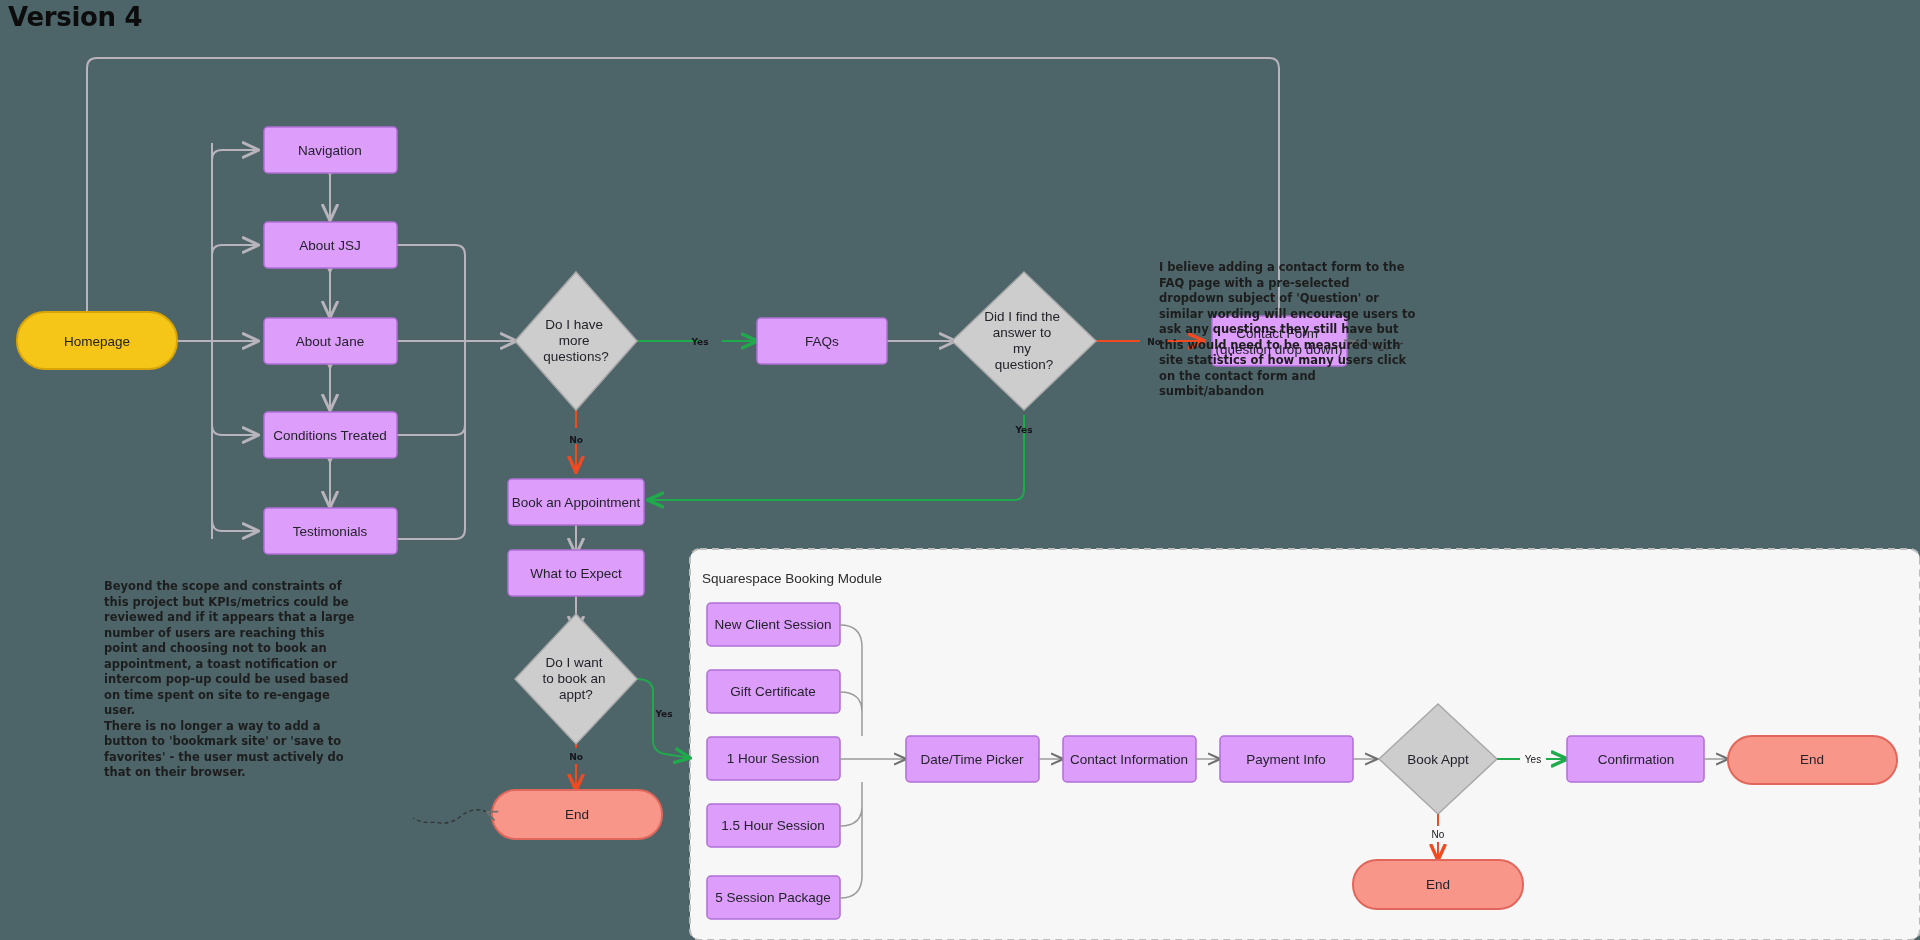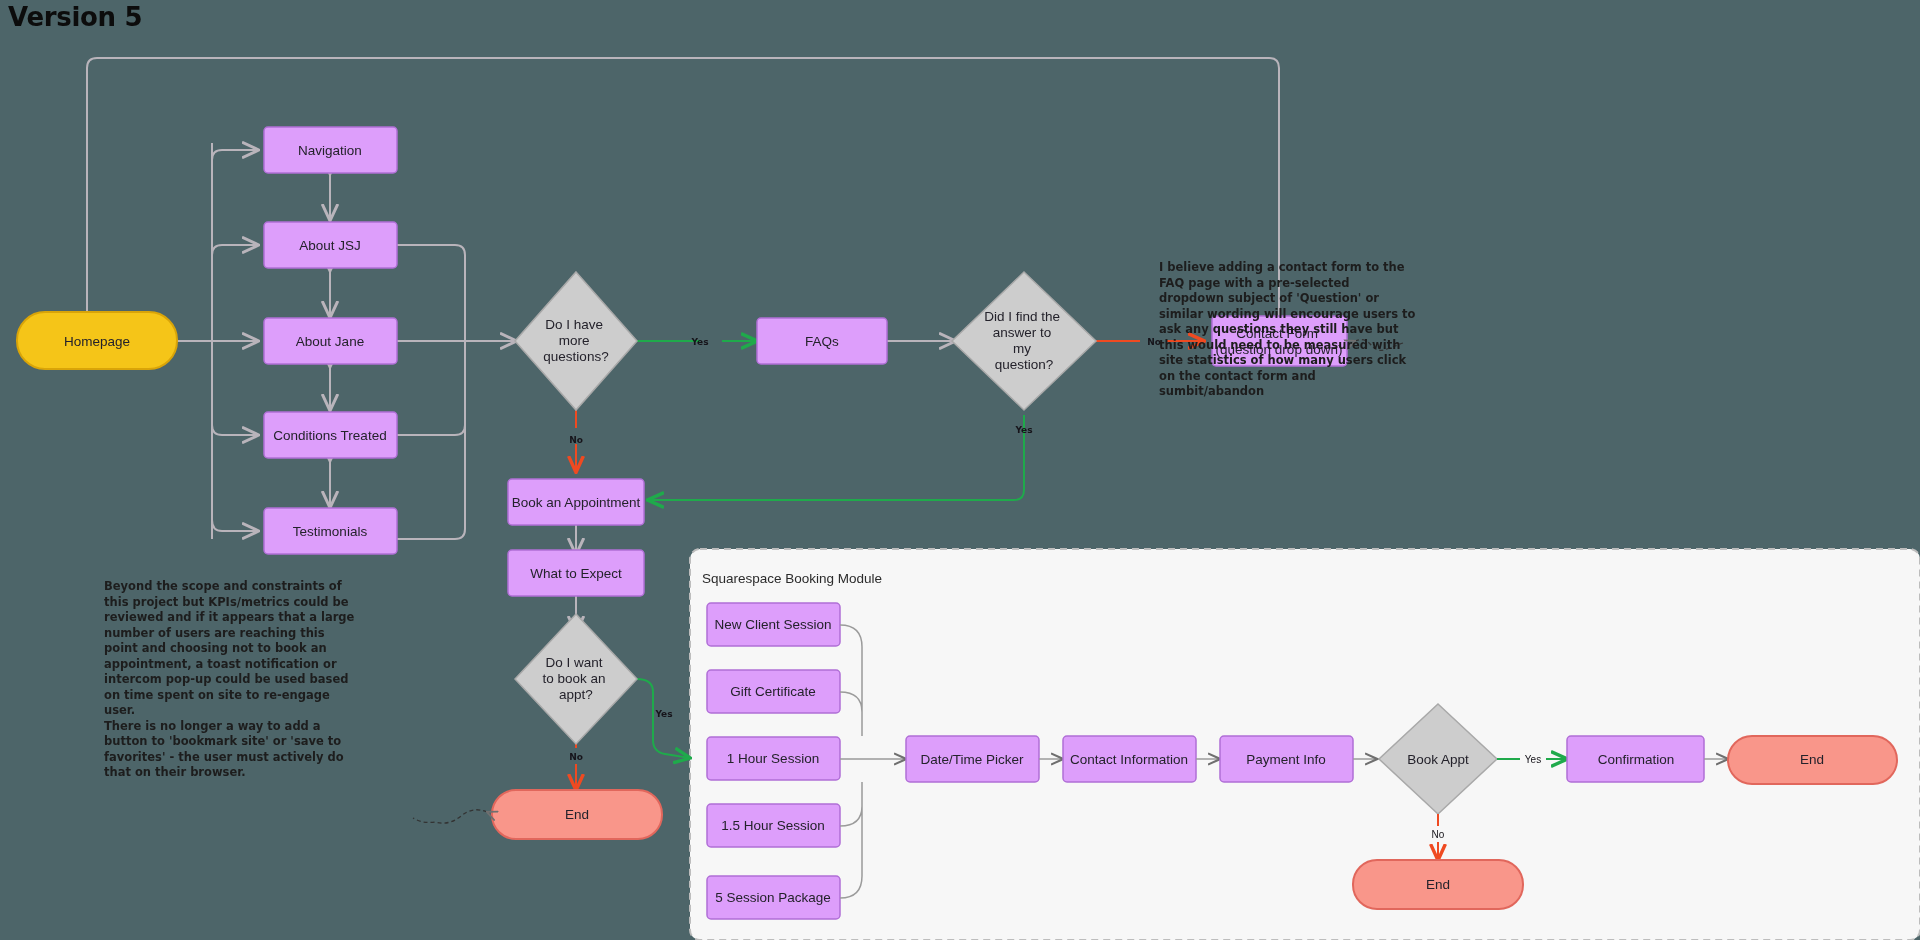--- a/index.html
+++ b/index.html
@@ -38,21 +38,21 @@
     font-size:11.5px;font-weight:bold;
     color:#1d1d1d;line-height:1.35;
     white-space:pre-line;
   }
   #annot-contact{left:1159px;top:260px;width:258px;}
   #annot-kpi{left:104px;top:579px;width:252px;}
 </style>
 </head>
 <body>
 
-<div id="page-title">Version 5</div>
+<div id="page-title">Version 4</div>
 
 <svg id="canvas" viewBox="0 0 1920 940">
   <defs>
     <marker id="arrow-gray" markerWidth="9" markerHeight="9" refX="8" refY="4.5" orient="auto">
       <path d="M0,0.6 L8.4,4.5 L0,8.4" fill="none" stroke="#b9b4bb" stroke-width="1.5"></path>
     </marker>
     <marker id="arrow-green" markerWidth="9" markerHeight="9" refX="8" refY="4.5" orient="auto">
       <path d="M0,0.8 L8.2,4.5 L0,8.2" fill="none" stroke="#1faa4b" stroke-width="1.7"></path>
     </marker>
     <marker id="arrow-red" markerWidth="9" markerHeight="9" refX="8" refY="4.5" orient="auto">

